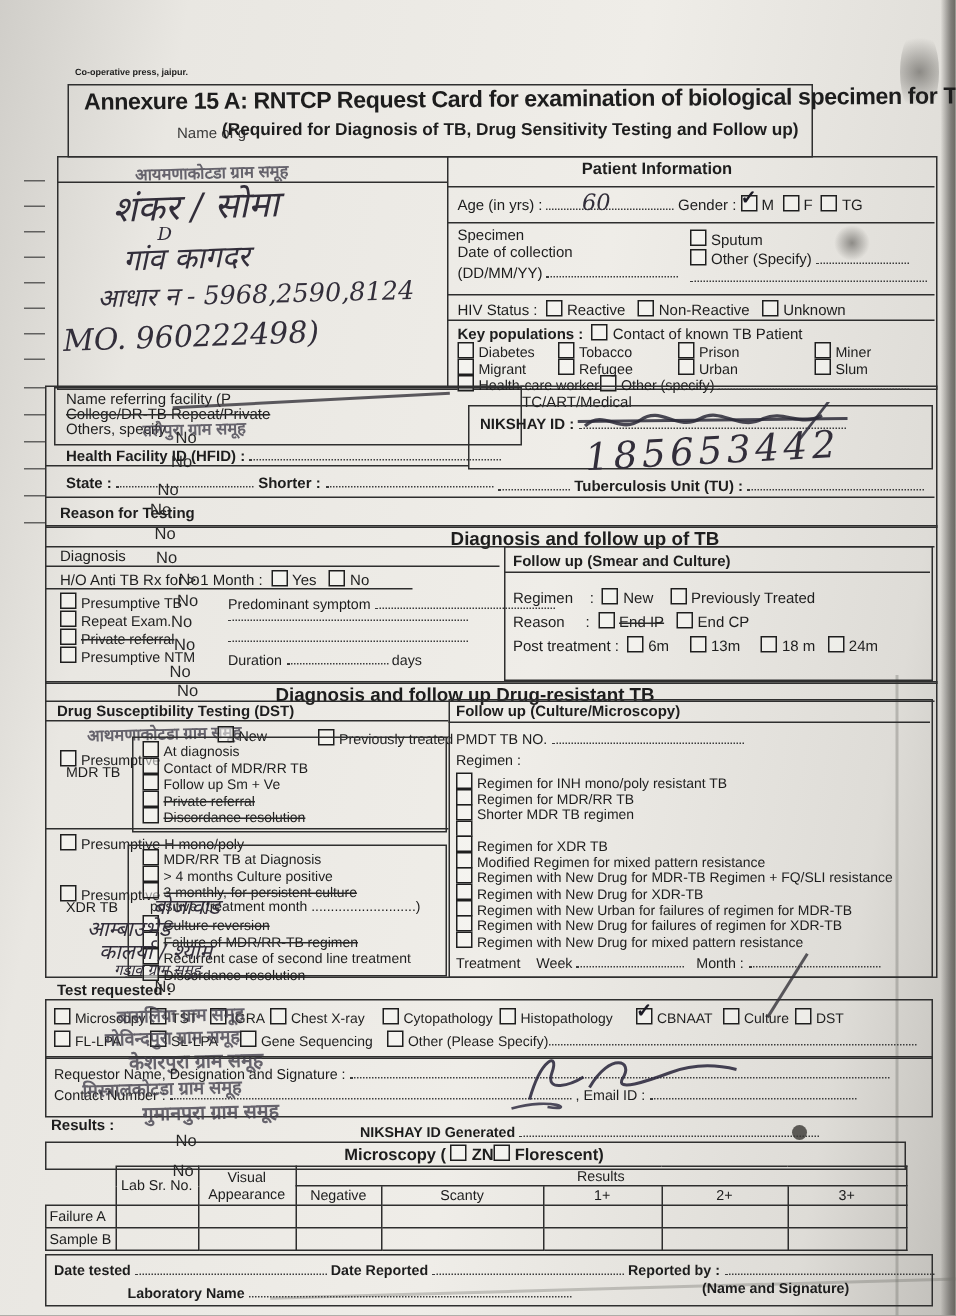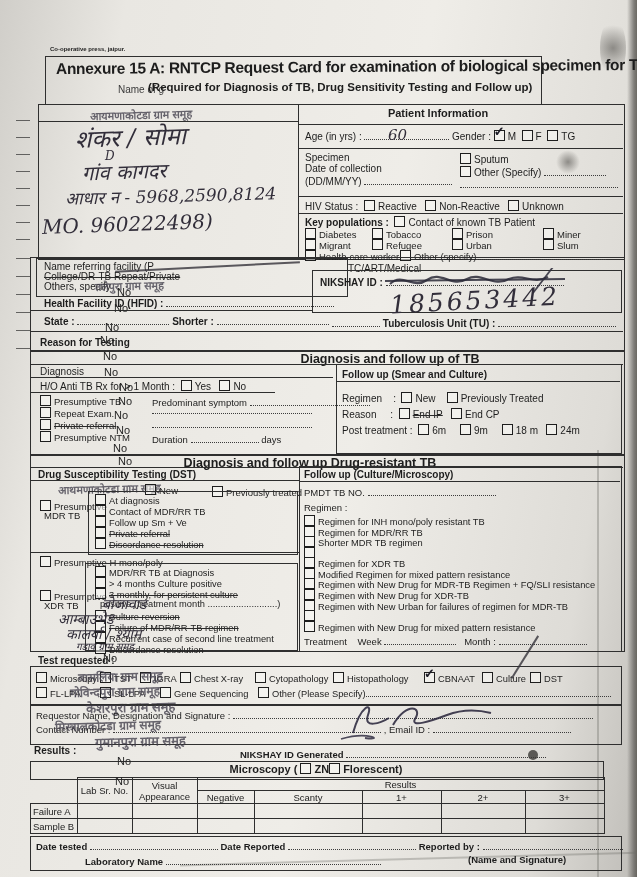--- a/index.html
+++ b/index.html
@@ -185,21 +185,21 @@
   <span class="cb"></span><span>Previously Treated</span>
 </div>
 <div class="t t10" style="left:342px;top:408px">
   <span>Reason</span>&nbsp;&nbsp;&nbsp;&nbsp;&nbsp;:&nbsp;
   <span class="cb"></span><span class="struck">End IP</span>&nbsp;&nbsp;
   <span class="cb"></span><span>End CP</span>
 </div>
 <div class="t t10" style="left:342px;top:424px">
   <span>Post treatment :</span>&nbsp;
   <span class="cb"></span><span>6m</span>&nbsp;&nbsp;&nbsp;&nbsp;
-  <span class="cb"></span><span>9m</span>&nbsp;&nbsp;&nbsp;&nbsp;
+  <span class="cb"></span><span>13m</span>&nbsp;&nbsp;&nbsp;&nbsp;
   <span class="cb"></span><span>18 m</span>&nbsp;&nbsp;
   <span class="cb"></span><span>24m</span>
 </div>
 
 <div class="box" style="left:30px;top:454px;width:593px;height:196px"></div>
 <div class="sec-hdr" style="left:30px;top:456px;width:560px">Diagnosis and follow up Drug-resistant TB</div>
 <div class="hl" style="left:30px;top:467px;width:593px"></div>
 <div class="t b t10" style="left:38px;top:469px">Drug Susceptibility Testing (DST)</div>
 <div class="hl" style="left:30px;top:480px;width:269px"></div>
 <div class="stamp" style="left:58px;top:481px">आथमणाकोटडा ग्राम समूह</div>
@@ -241,21 +241,21 @@
 <div class="t t95" style="left:304px;top:503px">Regimen :</div>
 <div class="t t9" style="left:304px;top:515px"><span class="cb"></span><span>Regimen for INH mono/poly resistant TB</span></div>
 <div class="t t9" style="left:304px;top:526px"><span class="cb"></span><span>Regimen for MDR/RR TB</span></div>
 <div class="t t9" style="left:304px;top:536px"><span class="cb"></span><span>Shorter MDR TB regimen</span></div>
 <div class="t t9" style="left:304px;top:547px"><span class="cb"></span></div>
 <div class="t t9" style="left:304px;top:557px"><span class="cb"></span><span>Regimen for XDR TB</span></div>
 <div class="t t9" style="left:304px;top:568px"><span class="cb"></span><span>Modified Regimen for mixed pattern resistance</span></div>
 <div class="t t9" style="left:304px;top:578px"><span class="cb"></span><span>Regimen with New Drug for MDR-TB Regimen + FQ/SLI resistance</span></div>
 <div class="t t9" style="left:304px;top:589px"><span class="cb"></span><span>Regimen with New Drug for XDR-TB</span></div>
 <div class="t t9" style="left:304px;top:600px"><span class="cb"></span><span>Regimen with New Urban for failures of regimen for MDR-TB</span></div>
-<div class="t t9" style="left:304px;top:610px"><span class="cb"></span></div>
+<div class="t t9" style="left:304px;top:610px"><span class="cb"></span><span>Regimen with New Drug for failures of regimen for XDR-TB</span></div>
 <div class="t t9" style="left:304px;top:621px"><span class="cb"></span><span>Regimen with New Drug for mixed pattern resistance</span></div>
 <div class="t t95" style="left:304px;top:635px">
   <span>Treatment</span>&nbsp;&nbsp;&nbsp;
   <span>Week</span>
   <span class="dl" style="width:72px"></span>&nbsp;&nbsp;
   <span>Month :</span>
   <span class="dl" style="width:88px"></span>
 </div>
 
 <div class="t b t10" style="left:38px;top:655px">Test requested :</div>

